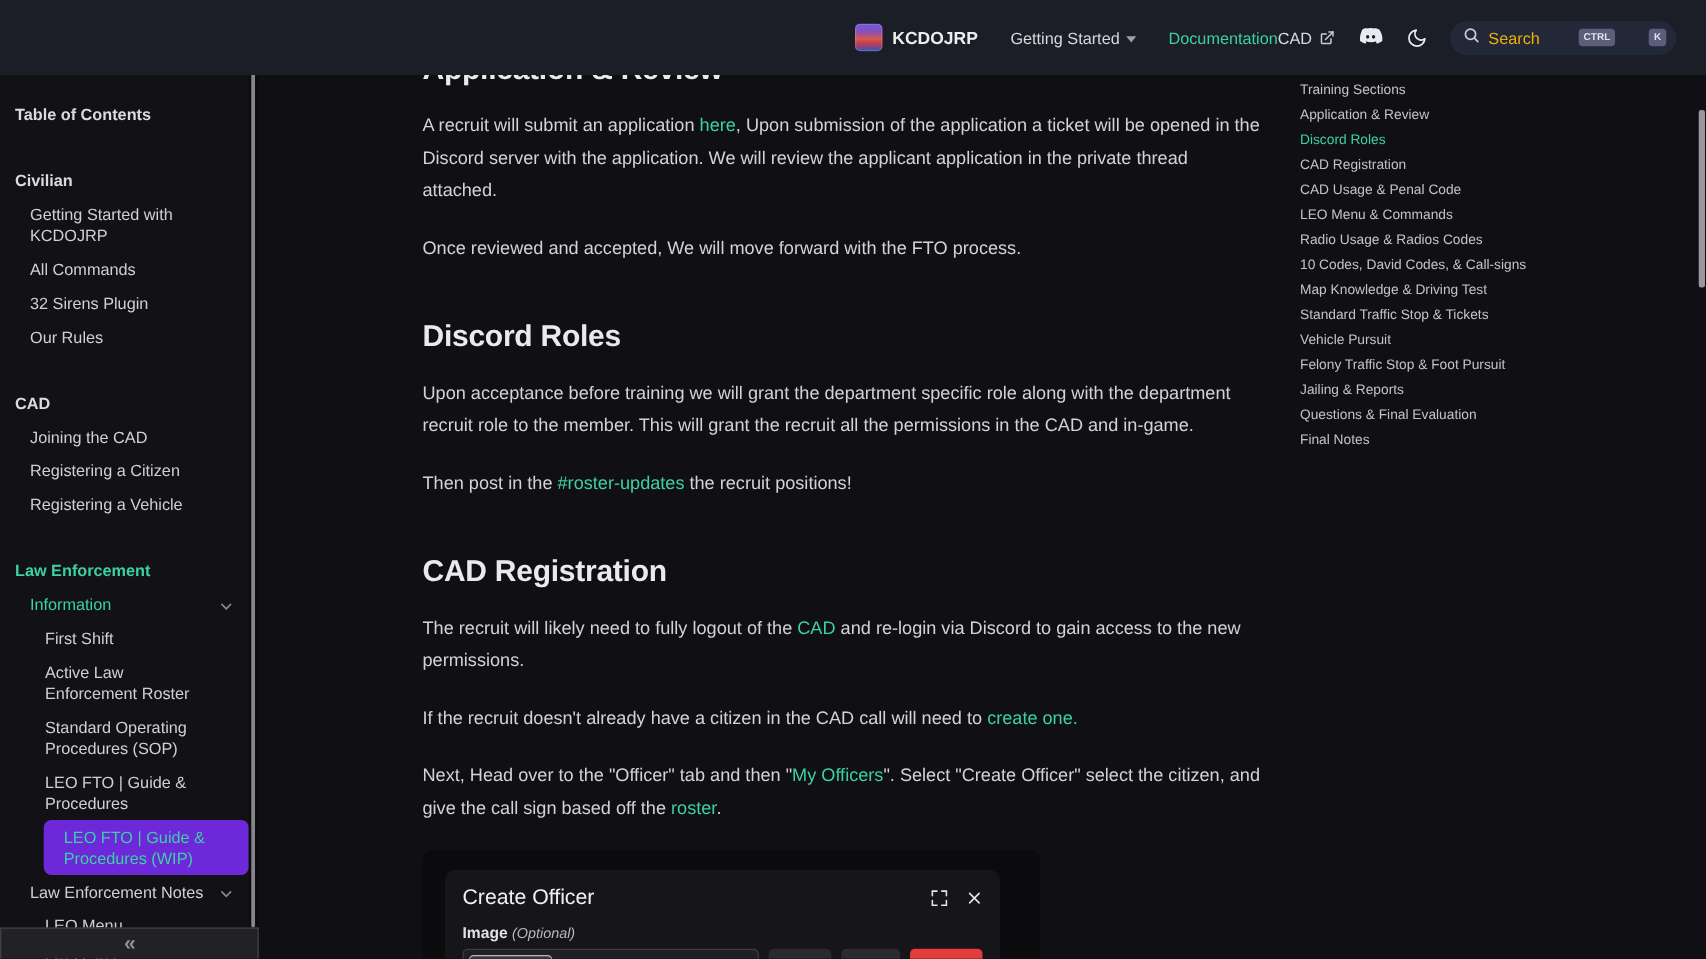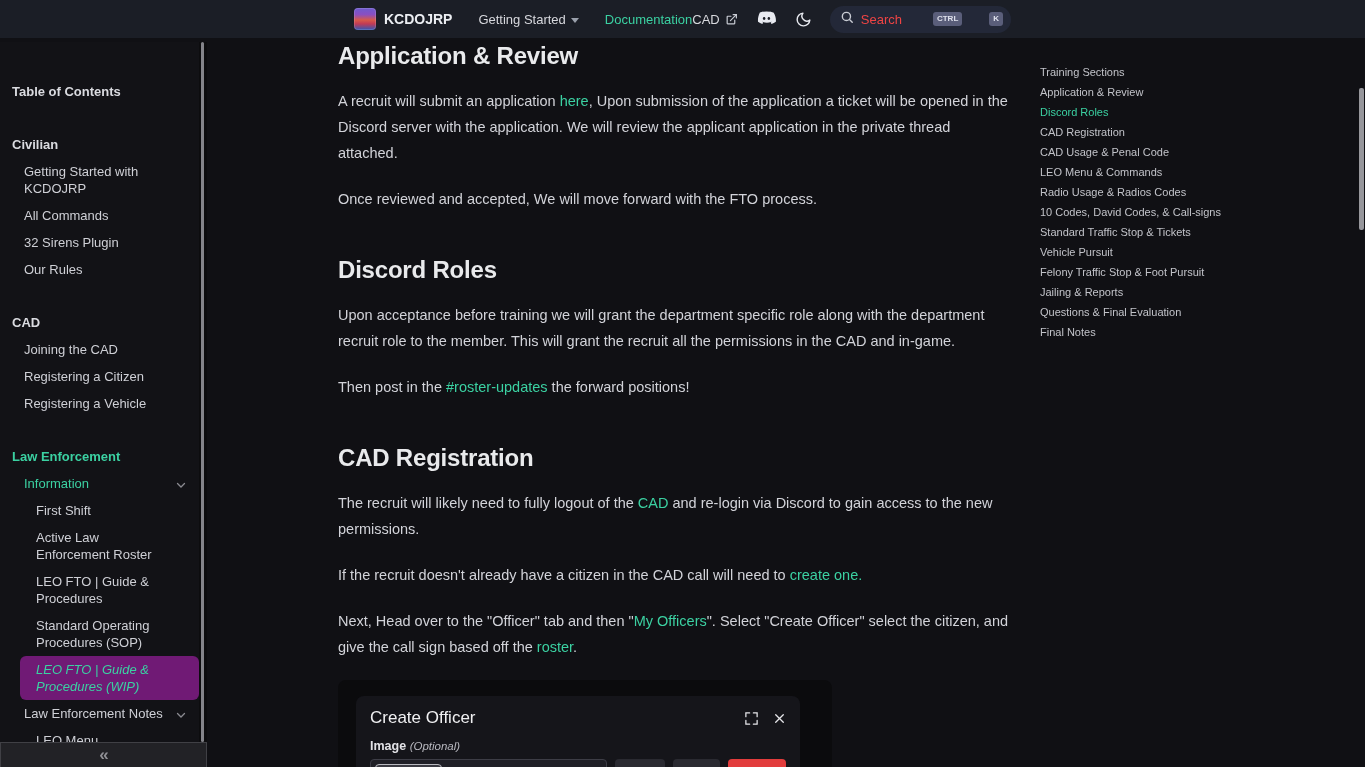--- a/index.html
+++ b/index.html
@@ -13,44 +13,44 @@
   :root{
     --accent:#3bd1a2;
     --nav-bg:#1b1e26;
     --heading:#e9eaec;
     --body-text:#d2d3d9;
     --muted:#9a9aa2;
   }
 
   
   .navbar{
-    position:absolute; top:0; left:0; width:1365px; height:38px;
+    position:absolute; top:0; left:0; width:1365px; height:60px;
     background:var(--nav-bg);
-    display:flex; align-items:center; justify-content:center;
+    display:flex; align-items:center; justify-content:flex-end;
     padding:0 24px; z-index:50;
   }
   .nav-left{ display:flex; align-items:center; gap:26px; }
   .brand{ display:flex; align-items:center; gap:8px; cursor:pointer; }
   .logo{
     width:22px; height:22px; border-radius:4px;
     background:linear-gradient(180deg,#6d5bd0 0%,#8a4fc0 30%,#d85948 55%,#c13a55 72%,#2f58b8 100%);
     box-shadow:inset 0 0 0 1px rgba(255,255,255,.15);
   }
   .brand-title{ font-size:14px; font-weight:700; color:#eceef2; }
   .nav-link{ font-size:13px; font-weight:500; color:#d7d8dd; cursor:pointer; display:flex; align-items:center; gap:5px; }
   .nav-link.accent{ color:var(--accent); }
   .caret{ width:0; height:0; border-left:4px solid transparent; border-right:4px solid transparent; border-top:5px solid #9aa0ab; margin-top:2px; }
   .nav-right{ display:flex; align-items:center; gap:18px; }
   .ext-icon svg, .icon-btn svg{ display:block; }
   .search-pill{
     display:flex; align-items:center; gap:7px;
     background:#232838; border-radius:14px; height:27px; padding:0 8px 0 10px;
     cursor:pointer;
   }
-  .search-label{ font-size:13px; color:#ef4444; margin-right:4px; }
+  .search-label{ font-size:13px; color:#eab308; margin-right:4px; }
   kbd.key{
     background:#5a5e7a; color:#dfe1ec; border-radius:3px;
     font-family:"Liberation Sans", sans-serif; font-size:8px; font-weight:700;
     padding:3px 4px; line-height:1;margin-left:20px;
   }
 
   
   .sidebar{
     position:absolute; top:42px; left:0; width:207px; bottom:0;
     background:#121216; z-index:10;
@@ -68,22 +68,22 @@
     position:relative;
     font-size:13px; line-height:17px;
     padding:5px 26px 5px 12px; margin-right:8px;
     color:#cfd0d6; cursor:pointer;
   }
   .s-item.l0{ color:#dadbe0; font-weight:600;margin-top:26px; }
   .s-item.l1{ padding-left:24px; }
   .s-item.l2{ padding-left:36px; }
   .s-item.accent{ color:var(--accent); }
   .s-item.current{
-    background:#701a75; border-radius:6px;
-    margin-left:20px; padding-left:16px;font-style:italic;
+    background:#6d28d9; border-radius:6px;
+    margin-left:35px; padding-left:16px;
   }
   .s-chevron{ position:absolute; right:12px; top:8px; }
   .collapse-bar{
     position:absolute; left:0; bottom:0; width:207px; height:25px;
     background:#222226; border:1px solid #404045; border-bottom:none;
     display:flex; align-items:center; justify-content:center;
     color:#909095; font-size:17px; font-weight:700; cursor:pointer;
     letter-spacing:-1px;
   }
 
@@ -215,22 +215,22 @@
       <div class="s-item l0"><span>CAD</span></div>
       <div class="s-item l1"><span>Joining the CAD</span></div>
       <div class="s-item l1"><span>Registering a Citizen</span></div>
       <div class="s-item l1"><span>Registering a Vehicle</span></div>
       <div class="s-item l0 accent"><span>Law Enforcement</span></div>
       <div class="s-item l1 accent"><span>Information</span><span class="s-chevron"><svg width="12" height="12" viewBox="0 0 24 24" fill="none" stroke="#8a8a90" stroke-width="2.6" stroke-linecap="round">
             <path d="M5 9l7 7 7-7"></path>
           </svg></span></div>
       <div class="s-item l2"><span>First Shift</span></div>
       <div class="s-item l2"><span>Active Law Enforcement Roster</span></div>
+      <div class="s-item l2"><span>Standard Operating Procedures (SOP)</span></div>
       <div class="s-item l2"><span>LEO FTO | Guide &amp; Procedures</span></div>
-      <div class="s-item l2"><span>Standard Operating Procedures (SOP)</span></div>
       <div class="s-item l2 accent current"><span>LEO FTO | Guide &amp; Procedures (WIP)</span></div>
       <div class="s-item l1"><span>Law Enforcement Notes</span><span class="s-chevron"><svg width="12" height="12" viewBox="0 0 24 24" fill="none" stroke="#8a8a90" stroke-width="2.6" stroke-linecap="round">
             <path d="M5 9l7 7 7-7"></path>
           </svg></span></div>
       <div class="s-item l2"><span>LEO Menu</span></div>
       <div class="s-item l2"><span>LEO CAD</span></div>
       <div class="s-item l2"><span>Radar</span></div>
     </nav>
   <div class="sidebar-scroll-track">
     <div class="sidebar-scroll-thumb"></div>
@@ -243,21 +243,21 @@
 <main class="doc">
   <div id="doc-sections">
       <section>
         <h2>Application &amp; Review</h2>
         <p><span>A recruit will submit an application </span><a class="inline-link">here</a><span>, Upon submission of the application a ticket will be opened in the Discord server with the application. We will review the applicant application in the private thread attached.</span></p>
         <p><span>Once reviewed and accepted, We will move forward with the FTO process.</span></p>
       </section>
       <section>
         <h2>Discord Roles</h2>
         <p><span>Upon acceptance before training we will grant the department specific role along with the department recruit role to the member. This will grant the recruit all the permissions in the CAD and in-game.</span></p>
-        <p><span>Then post in the </span><a class="inline-link">#roster-updates</a><span> the forward positions!</span></p>
+        <p><span>Then post in the </span><a class="inline-link">#roster-updates</a><span> the recruit positions!</span></p>
       </section>
       <section>
         <h2>CAD Registration</h2>
         <p><span>The recruit will likely need to fully logout of the </span><a class="inline-link">CAD</a><span> and re-login via Discord to gain access to the new permissions.</span></p>
         <p><span>If the recruit doesn't already have a citizen in the CAD call will need to </span><a class="inline-link">create one.</a></p>
         <p><span>Next, Head over to the "Officer" tab and then "</span><a class="inline-link">My Officers</a><span>". Select "Create Officer" select the citizen, and give the call sign based off the </span><a class="inline-link">roster</a><span>.</span></p>
       </section>
     </div>
   <figure class="screenshot">
     <div class="modal">
@@ -301,20 +301,21 @@
 <aside class="outline">
   <ul id="outline-list">
       <li class="outline-item">Training Sections</li>
       <li class="outline-item">Application &amp; Review</li>
       <li class="outline-item accent">Discord Roles</li>
       <li class="outline-item">CAD Registration</li>
       <li class="outline-item">CAD Usage &amp; Penal Code</li>
       <li class="outline-item">LEO Menu &amp; Commands</li>
       <li class="outline-item">Radio Usage &amp; Radios Codes</li>
       <li class="outline-item">10 Codes, David Codes, &amp; Call-signs</li>
+      <li class="outline-item">Map Knowledge &amp; Driving Test</li>
       <li class="outline-item">Standard Traffic Stop &amp; Tickets</li>
       <li class="outline-item">Vehicle Pursuit</li>
       <li class="outline-item">Felony Traffic Stop &amp; Foot Pursuit</li>
       <li class="outline-item">Jailing &amp; Reports</li>
       <li class="outline-item">Questions &amp; Final Evaluation</li>
       <li class="outline-item">Final Notes</li>
     </ul>
 </aside>
 
 <div class="page-scroll-thumb"></div>

